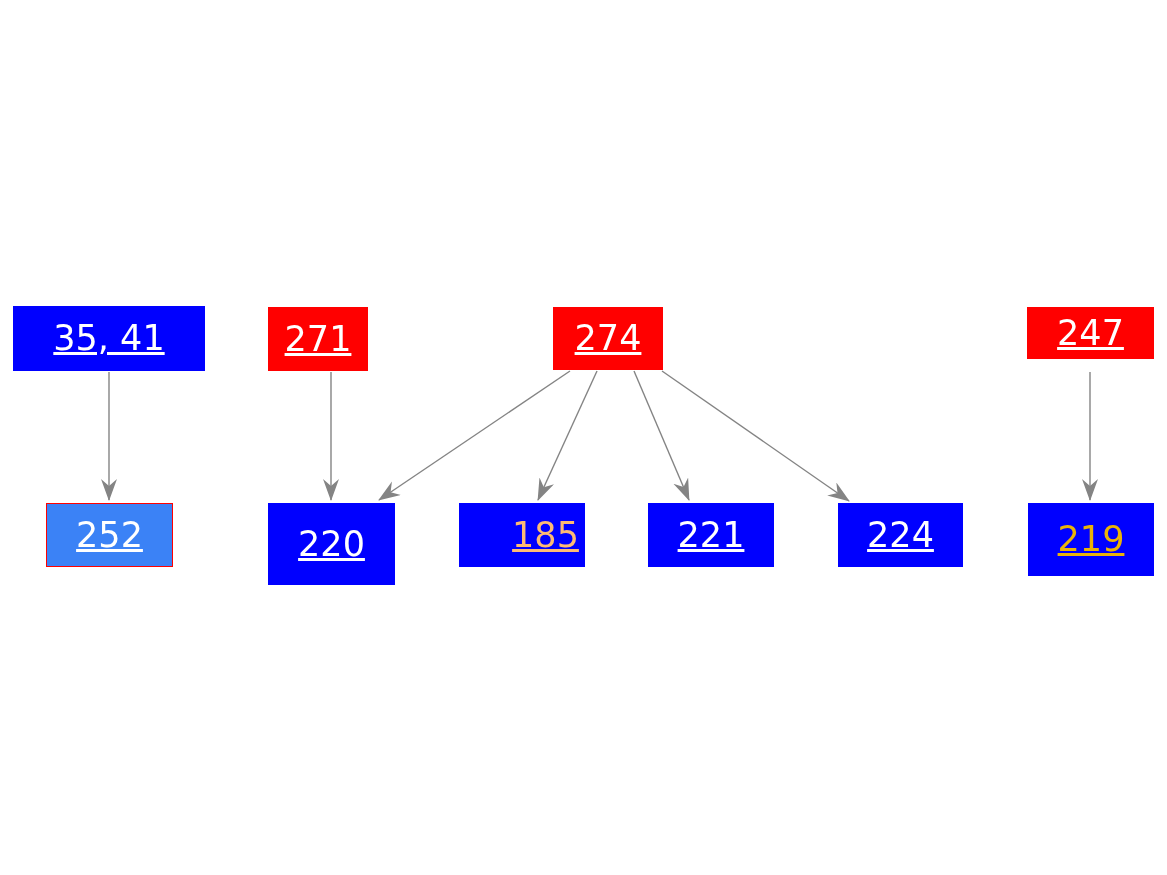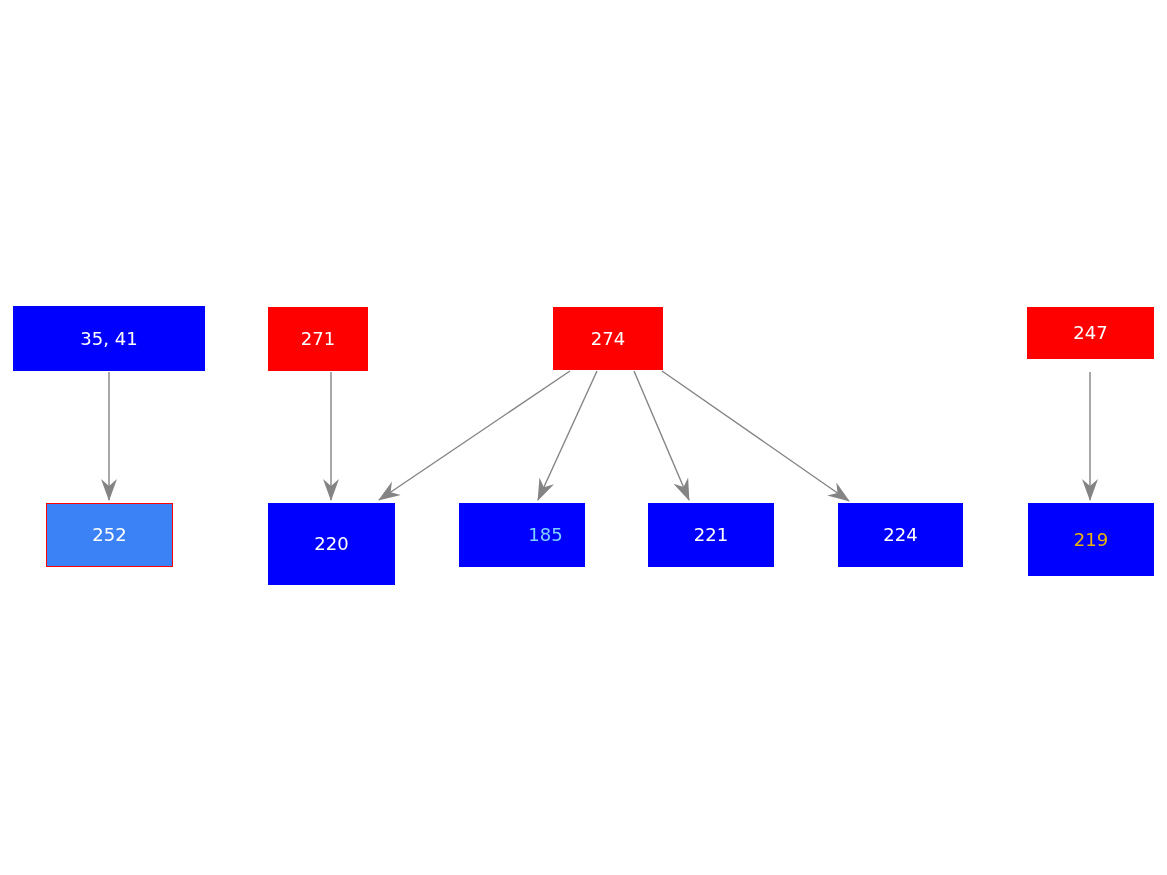--- a/index.html
+++ b/index.html
@@ -22,24 +22,25 @@
     width: 1167px;
     height: 875px;
     pointer-events: none;
   }
   .graph-node {
     position: absolute;
     display: flex;
     align-items: center;
     justify-content: center;
     color: #ffffff;
-    font-size: 18px;
+    font-size: 35px;
     line-height: 1;
     box-sizing: border-box;
     white-space: nowrap;
+    text-decoration: underline;
   }
 </style>
 </head>
 <body>
 
 <div id="stage">
   <svg id="edge-layer" xmlns="http://www.w3.org/2000/svg">
     <defs>
       <marker id="arrowhead" markerUnits="userSpaceOnUse" markerWidth="24" markerHeight="18" refX="21" refY="8" orient="auto">
         <path d="M0,0 L22,8 L0,16 L7,8 Z" fill="#848484"></path>
@@ -55,18 +56,18 @@
         <line x1="1090" y1="372" x2="1090" y2="500" stroke="#848484" stroke-width="1.4" marker-end="url(#arrowhead)"></line>
       </g>
   </svg>
   <div id="node-layer">
       <div class="graph-node" style="left: 13px; top: 306px; width: 192px; height: 65px; background: rgb(0, 0, 255); border: 1px solid rgb(0, 0, 255); color: rgb(255, 255, 255);">35, 41</div>
       <div class="graph-node" style="left: 268px; top: 307px; width: 100px; height: 64px; background: rgb(255, 0, 0); border: 1px solid rgb(255, 0, 0); color: rgb(255, 255, 255);">271</div>
       <div class="graph-node" style="left: 553px; top: 307px; width: 110px; height: 63px; background: rgb(255, 0, 0); border: 1px solid rgb(255, 0, 0); color: rgb(255, 255, 255);">274</div>
       <div class="graph-node" style="left: 1027px; top: 307px; width: 127px; height: 52px; background: rgb(255, 0, 0); border: 1px solid rgb(255, 0, 0); color: rgb(255, 255, 255);">247</div>
       <div class="graph-node" style="left: 46px; top: 503px; width: 127px; height: 64px; background: #3b82f6; border: 1px solid rgb(255, 0, 0); color: rgb(255, 255, 255);">252</div>
       <div class="graph-node" style="left: 268px; top: 503px; width: 127px; height: 82px; background: rgb(0, 0, 255); border: 1px solid rgb(0, 0, 255); color: rgb(255, 255, 255);">220</div>
-      <div class="graph-node" style="left: 459px; top: 503px; width: 126px; height: 64px; background: rgb(0, 0, 255); border: 1px solid rgb(0, 0, 255); color: #7dd3fc; padding-left: 47px;">185</div>
+      <div class="graph-node" style="left: 459px; top: 503px; width: 126px; height: 64px; background: rgb(0, 0, 255); border: 1px solid rgb(0, 0, 255); color: #fdba74; padding-left: 47px;">185</div>
       <div class="graph-node" style="left: 648px; top: 503px; width: 126px; height: 64px; background: rgb(0, 0, 255); border: 1px solid rgb(0, 0, 255); color: rgb(255, 255, 255);">221</div>
       <div class="graph-node" style="left: 838px; top: 503px; width: 125px; height: 64px; background: rgb(0, 0, 255); border: 1px solid rgb(0, 0, 255); color: rgb(255, 255, 255); text-align: right;">224</div>
       <div class="graph-node" style="left: 1028px; top: 503px; width: 126px; height: 73px; background: rgb(0, 0, 255); border: 1px solid rgb(0, 0, 255); color: #eab308;">219</div>
     </div>
 </div>
 
 </body></html>

